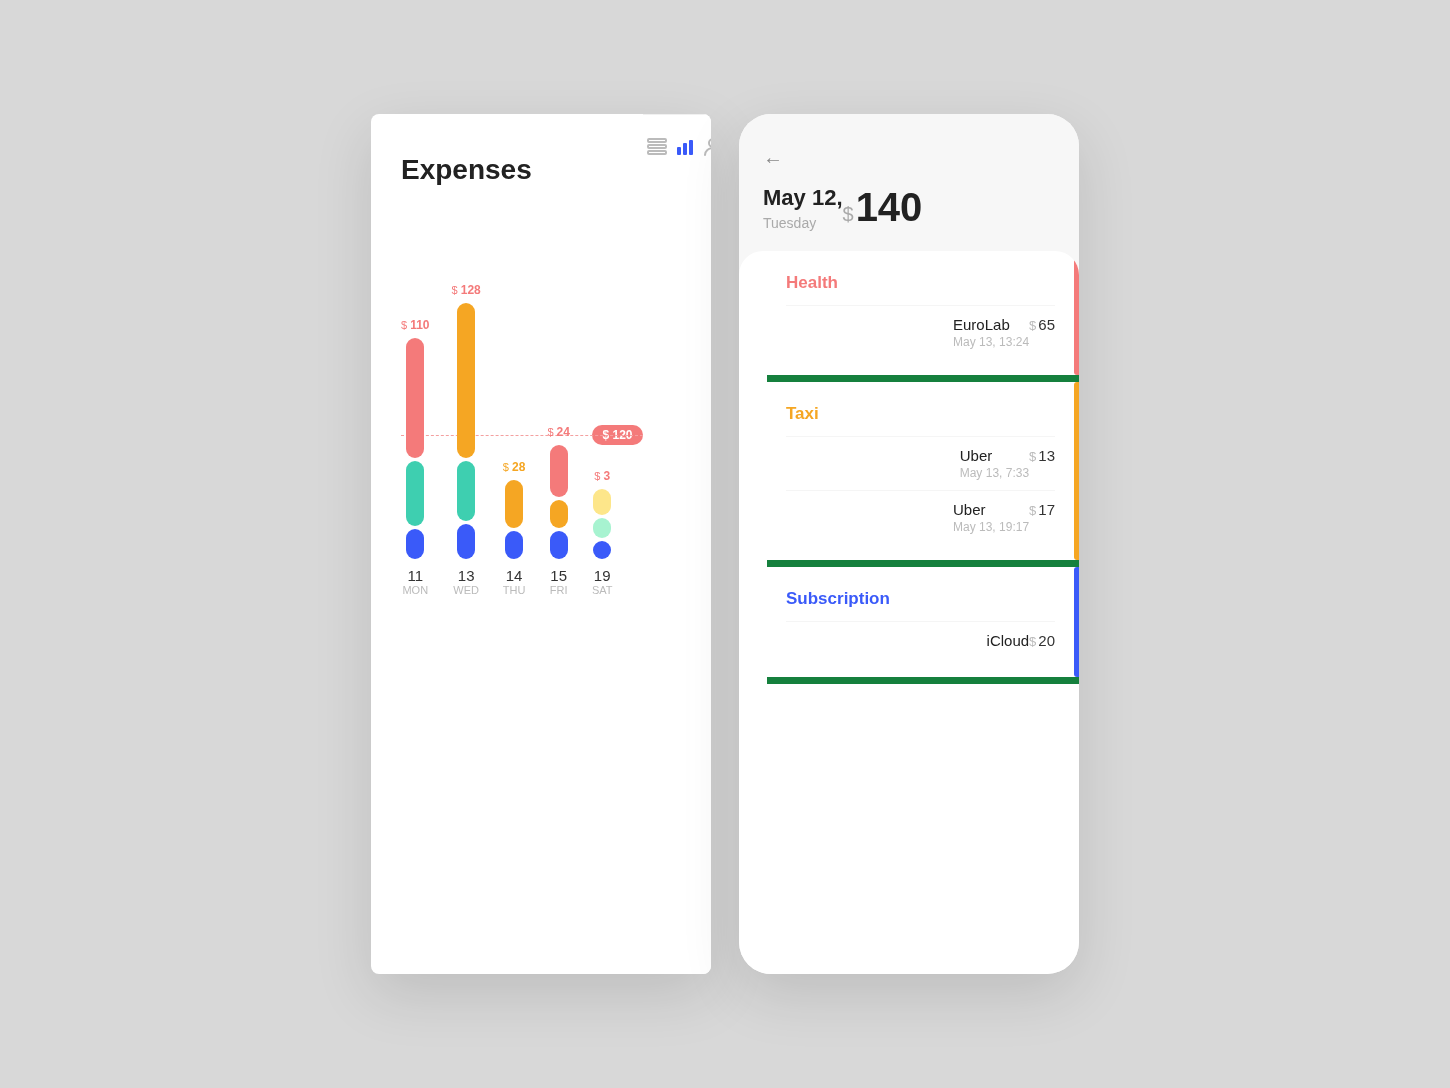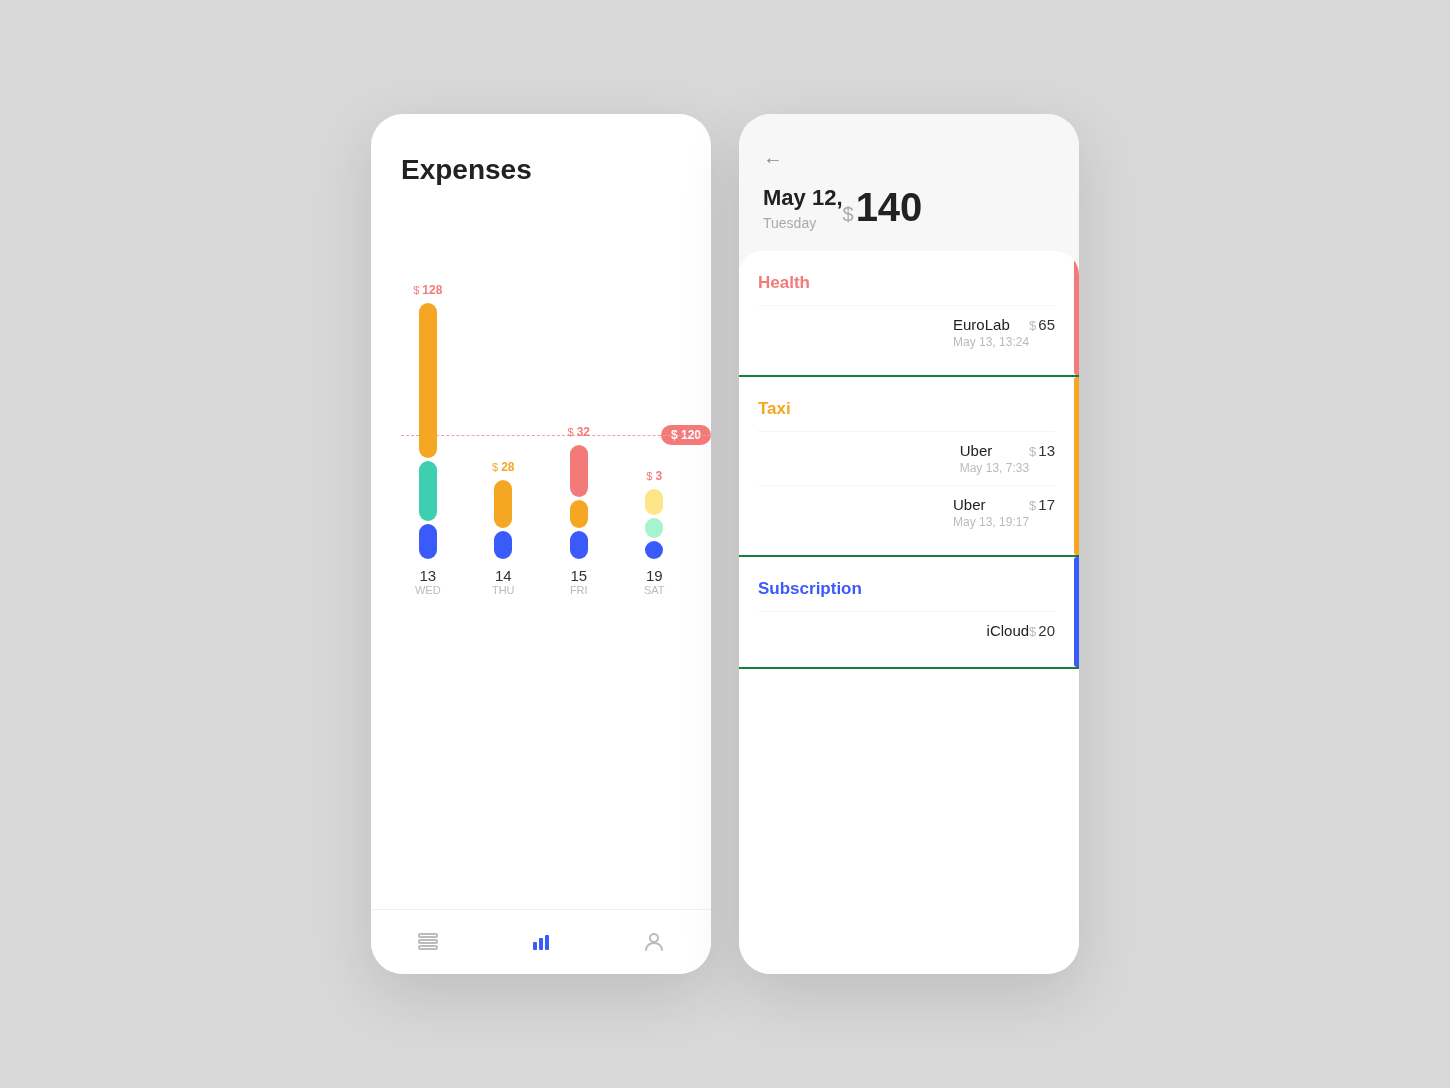--- a/index.html
+++ b/index.html
@@ -14,27 +14,27 @@
     .container {
       display: flex;
       gap: 28px;
       align-items: flex-start;
       padding: 60px 40px;
     }
 
     
     .card-left {
       background: #fff;
-      border-radius: 32px;
+      border-radius: 8px;
       width: 340px;
       min-height: 860px;
       box-shadow: 0 20px 60px rgba(0,0,0,0.12);
       overflow: hidden;
       display: flex;
-      flex-direction: column;
+      flex-direction: row;
     }
     .card-left-content {
       padding: 40px 30px 0 30px;
       flex: 1;
     }
     .expenses-title {
       font-size: 28px;
       font-weight: 700;
       color: #222;
       margin-bottom: 20px;
@@ -239,21 +239,22 @@
       background: #fff;
       border-radius: 24px 24px 0 0;
       flex: 1;
       padding: 0;
       overflow: hidden;
     }
 
     .category-section {
       position: relative;
       padding: 22px 24px 16px 19px;
-      border-bottom: 2px solid #15803d;
+      border-bottom: 7px solid #15803d;
+      margin-left: 28px;
     }
     .category-bar {
       position: absolute;
       right: 0;
       top: 0;
       bottom: 0;
       width: 5px;
       border-radius: 3px 0 0 3px;
     }
     .category-bar.pink { background: #f47a7a; }
@@ -308,20 +309,34 @@
     <div class="card-left-content">
       <div class="expenses-title">Expenses</div>
 
 
       <div class="chart-area">
         <div class="reference-line"></div>
         <div class="ref-label">$ 120</div>
 
         <div class="bars-group">
 
+          <div class="bar-col">
+            <div class="bar-label-top pink">
+              <span class="dollar">$ </span><span class="amount">110</span>
+            </div>
+            <div class="bar-stack">
+              <div class="bar-segment pink" style="height:120px; margin-bottom:3px;"></div>
+              <div class="bar-segment green" style="height:65px; margin-bottom:3px;"></div>
+              <div class="bar-segment blue" style="height:30px;"></div>
+            </div>
+            <div class="day-label">
+              <div class="day-num">11</div>
+              <div class="day-name">MON</div>
+            </div>
+          </div>
 
 
           <div class="bar-col">
             <div class="bar-label-top pink">
               <span class="dollar">$ </span><span class="amount">128</span>
             </div>
             <div class="bar-stack">
               <div class="bar-segment yellow" style="height:155px; margin-bottom:3px;"></div>
               <div class="bar-segment green" style="height:60px; margin-bottom:3px;"></div>
               <div class="bar-segment blue" style="height:35px;"></div>
@@ -341,21 +356,21 @@
               <div class="bar-segment blue" style="height:28px;"></div>
             </div>
             <div class="day-label">
               <div class="day-num">14</div>
               <div class="day-name">THU</div>
             </div>
           </div>
 
           <div class="bar-col">
             <div class="bar-label-top pink">
-              <span class="dollar">$ </span><span class="amount">32</span>
+              <span class="dollar">$ </span><span class="amount">24</span>
             </div>
             <div class="bar-stack">
               <div class="bar-segment pink" style="height:52px; margin-bottom:3px;"></div>
               <div class="bar-segment yellow" style="height:28px; margin-bottom:3px;"></div>
               <div class="bar-segment blue" style="height:28px;"></div>
             </div>
             <div class="day-label">
               <div class="day-num">15</div>
               <div class="day-name">FRI</div>
             </div>

